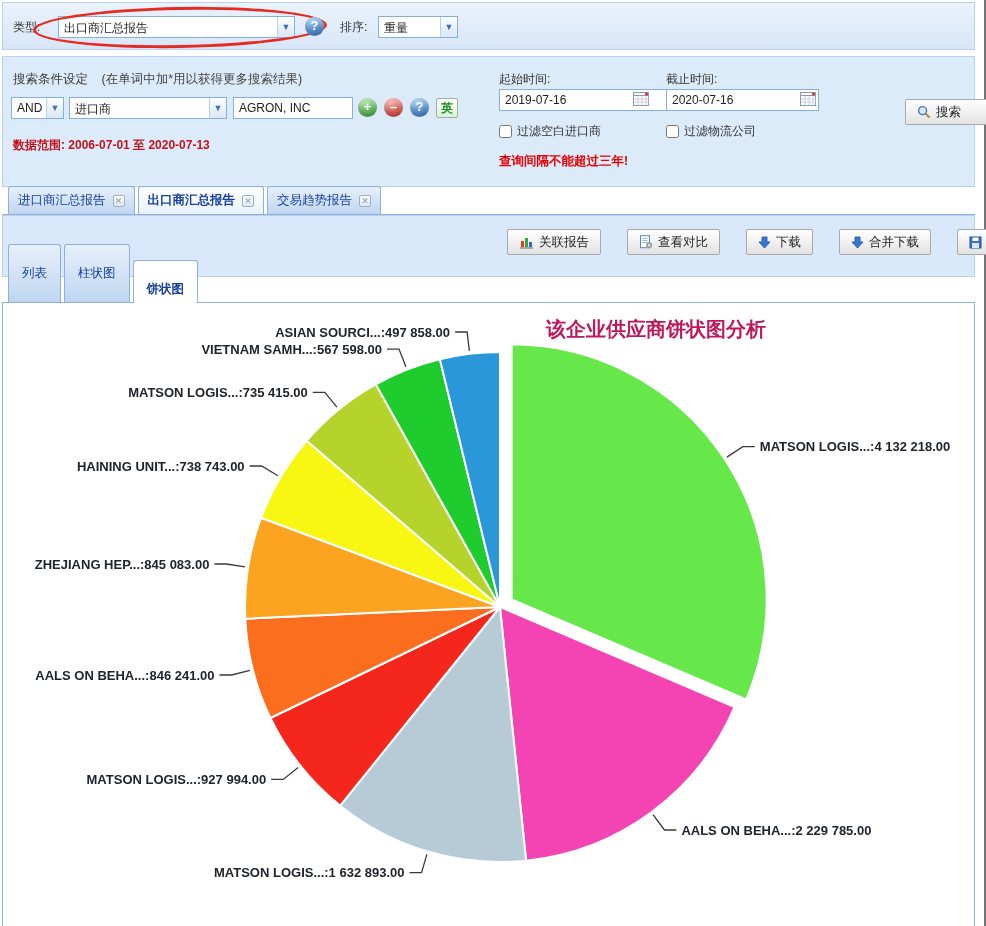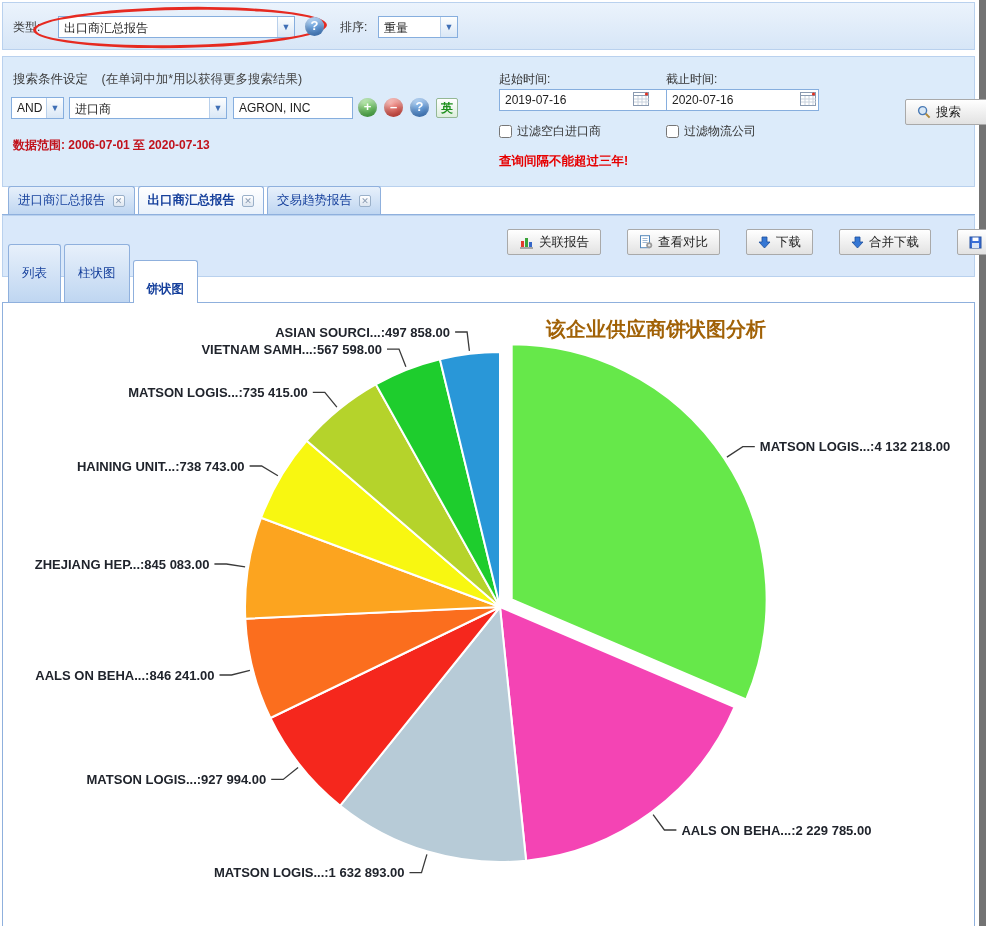--- a/index.html
+++ b/index.html
@@ -1,18 +1,18 @@
 <!DOCTYPE html>
 <html><head>
 <meta charset="utf-8">
 <style>
   * { margin:0; padding:0; box-sizing:border-box; }
   html,body { width:986px; height:926px; overflow:hidden; background:#fff;
     font-family:"Liberation Sans","DejaVu Sans",sans-serif; font-size:12px; color:#333; }
-  .page { position:relative; width:986px; height:926px; background:#fff; border-right:7px solid #737373; }
+  .page { position:relative; width:986px; height:926px; background:#fff; border-right:2px solid #737373; }
   .app { position:absolute; left:2px; top:2px; width:973px; height:922px; }
 
   
   .lbl { position:absolute; font-size:12px; color:#333; white-space:nowrap; }
   .fake-select { position:absolute; display:flex; align-items:stretch; background:#fff;
     border:1px solid #86aede; height:22px; cursor:pointer; }
   .fake-select .txt { flex:1; padding:3px 5px 0 5px; white-space:nowrap; overflow:hidden; font-size:12px; color:#222; }
   .fake-select .arrow { width:17px; display:flex; align-items:center; justify-content:center;
     background:linear-gradient(#fdfefe,#d9e7f6); border-left:1px solid #b9d0eb; color:#3f6fb5; font-size:9px; }
   .txt-input { position:absolute; height:22px; border:1px solid #86aede; background:#fff;
@@ -63,21 +63,21 @@
 
   .subtabs { position:absolute; left:0; top:275px; width:973px; height:25px;
     display:flex; align-items:flex-end; padding-left:6px; gap:3px; }
   .stab { padding:20px 13px; font-size:12.5px; color:#16409c; background:linear-gradient(#e7f0fb,#bfd6f1);
     border:1px solid #8fb0dd; border-bottom:none; border-radius:3px 3px 0 0; cursor:pointer; z-index:1; }
   .stab.active { background:#fff; font-weight:bold; margin-bottom:-1px; padding-bottom:5px; z-index:3; }
 
   .chart-panel { position:absolute; left:0; top:300px; width:973px; height:625px;
     background:#fff; border:1px solid #8fb0dd; }
   .chart-title { position:absolute; left:543px; top:13px; font-size:20px; font-weight:bold;
-    color:#a16207; white-space:nowrap; }
+    color:#be185d; white-space:nowrap; }
   .pie-label { font-size:13px; font-weight:bold; fill:#20242c; }
   svg.pie { position:absolute; left:0; top:0; }
 </style>
 </head>
 <body>
 
 <div class="page">
 <div class="app">
 
   <div class="topbar">

